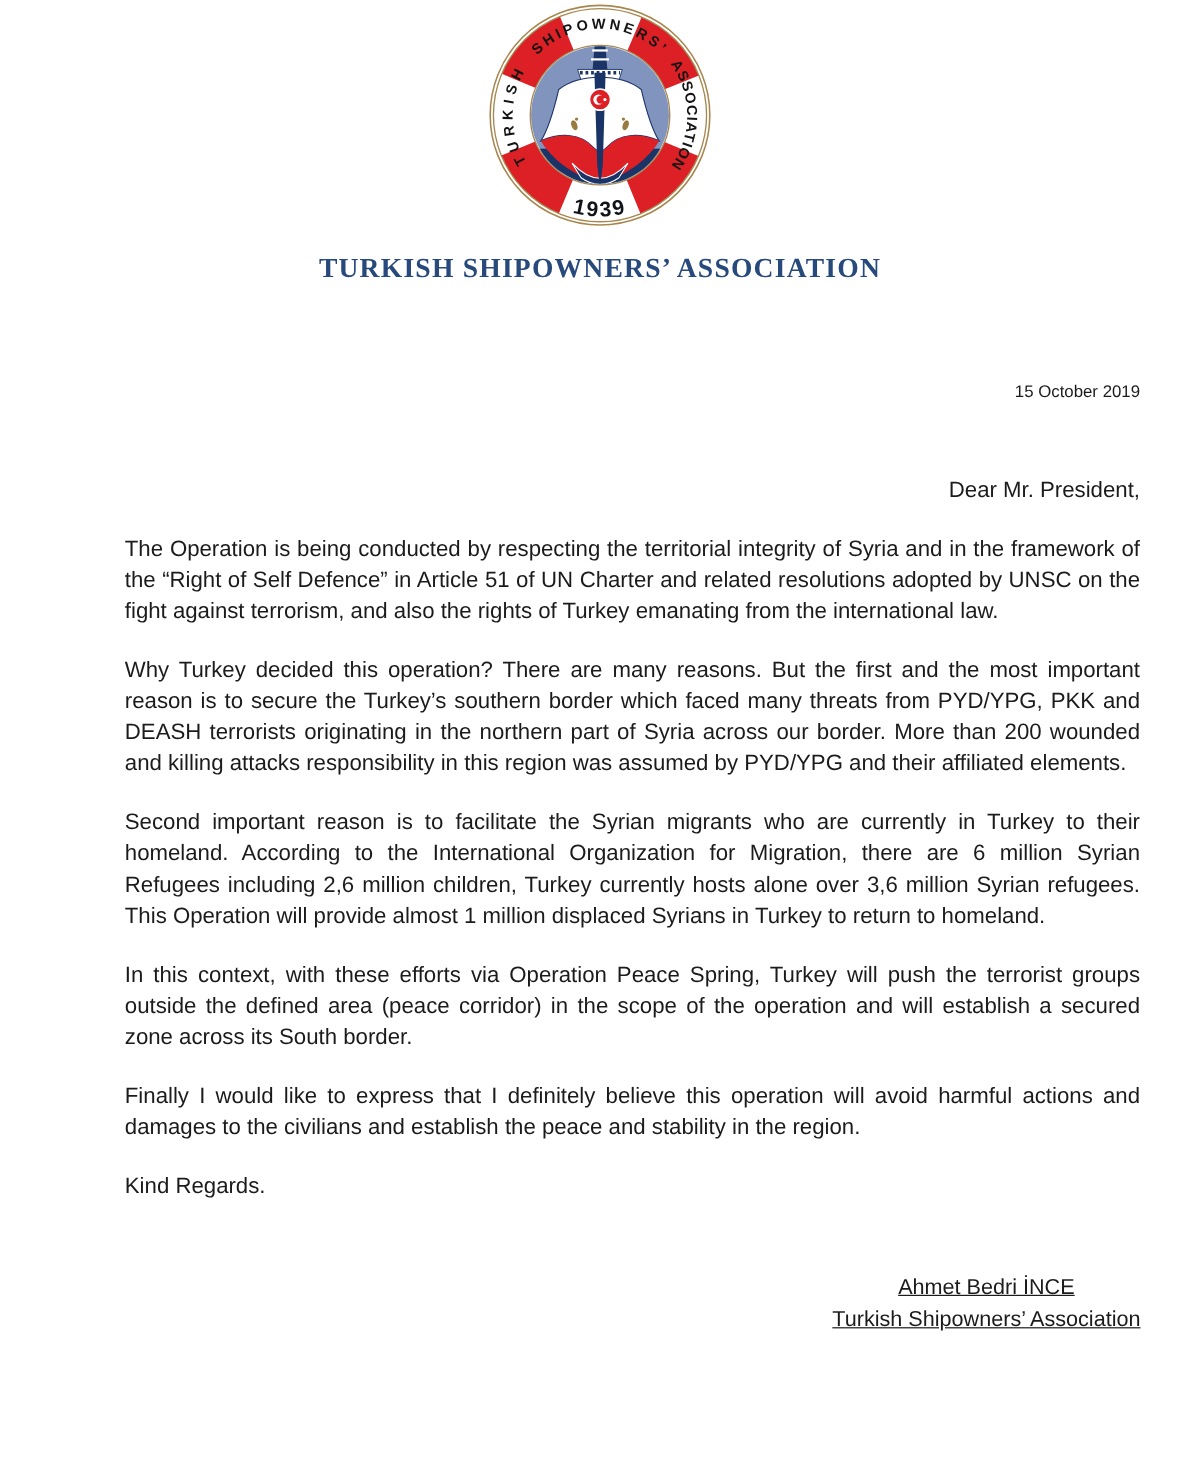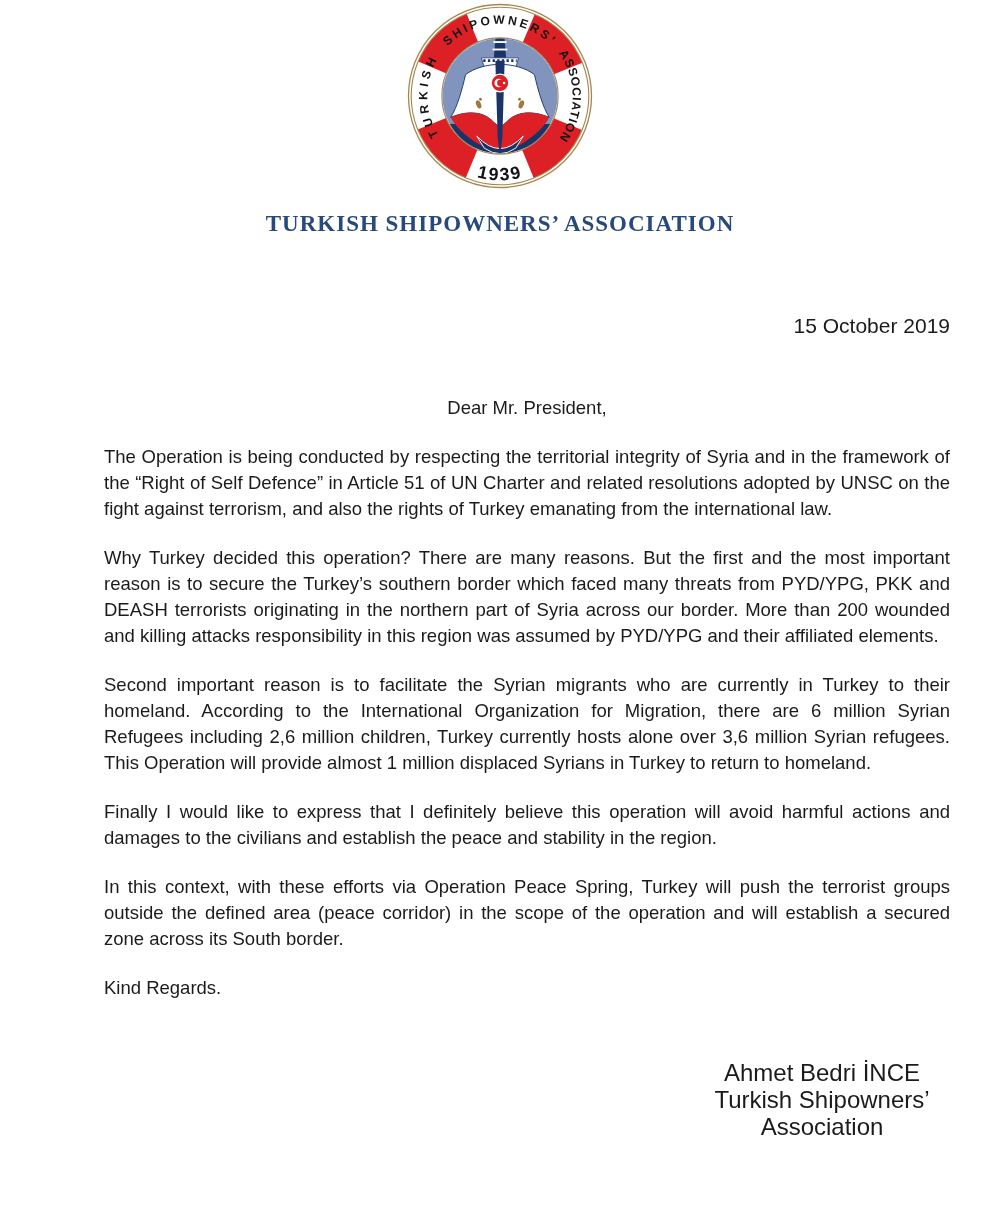--- a/index.html
+++ b/index.html
@@ -25,40 +25,41 @@
     letter-spacing: 1px;
     color: #27497C;
     text-align: center;
   }
   .content {
     padding: 0 50px 0 104px; 
   }
   .date-line {
     margin-top: 76px;
     text-align: right;
-    font-size: 21px;
+    font-size: 14px;
     line-height: 26px;
   }
   .body-text { margin-top: 56px; }
   .body-text p {
     margin: 0 0 23px 0;
     font-size: 18.5px;
     line-height: 26px;
     text-align: justify;
   }
-  .body-text p.salutation { text-align: center; }
+  .body-text p.salutation { text-align: right; }
   .body-text p.closing { margin-bottom: 12px; text-align: left; }
   .signature {
     margin-top: 58px;
     margin-left: auto;
     margin-right: -42px;
     width: 340px;
     text-align: center;
-    font-size: 24px;
+    font-size: 18px;
     line-height: 27px;
+    text-decoration: underline;
   }
   .ring-word {
     font-family: "Liberation Sans", sans-serif;
     font-weight: bold;
     fill: #141414;
   }
   .year-text {
     font-family: "Liberation Sans", sans-serif;
     font-weight: bold;
     fill: #10131a;
@@ -154,22 +155,22 @@
 
   <div class="content">
 
     <div class="date-line">15 October 2019</div>
 
     <div class="body-text">
       <p class="salutation">Dear Mr. President,</p>
       <p>The Operation is being conducted by respecting the territorial integrity of Syria and in the framework of the “Right of Self Defence” in Article 51 of UN Charter and related resolutions adopted by UNSC on the fight against terrorism, and also the rights of Turkey emanating from the international law.</p>
       <p>Why Turkey decided this operation? There are many reasons. But the first and the most important reason is to secure the Turkey’s southern border which faced many threats from PYD/YPG, PKK and DEASH terrorists originating in the northern part of Syria across our border. More than 200 wounded and killing attacks responsibility in this region was assumed by PYD/YPG and their affiliated elements.</p>
       <p>Second important reason is to facilitate the Syrian migrants who are currently in Turkey to their homeland. According to the International Organization for Migration, there are 6 million Syrian Refugees including 2,6 million children, Turkey currently hosts alone over 3,6 million Syrian refugees. This Operation will provide almost 1 million displaced Syrians in Turkey to return to homeland.</p>
+      <p>In this context, with these efforts via Operation Peace Spring, Turkey will push the terrorist groups outside the defined area (peace corridor) in the scope of the operation and will establish a secured zone across its South border.</p>
       <p>Finally I would like to express that I definitely believe this operation will avoid harmful actions and damages to the civilians and establish the peace and stability in the region.</p>
-      <p>In this context, with these efforts via Operation Peace Spring, Turkey will push the terrorist groups outside the defined area (peace corridor) in the scope of the operation and will establish a secured zone across its South border.</p>
       <p class="closing">Kind Regards.</p>
     </div>
 
     <div class="signature">
       <div>Ahmet Bedri İNCE</div>
       <div>Turkish Shipowners’ Association</div>
     </div>
 
   </div>
 </div>

